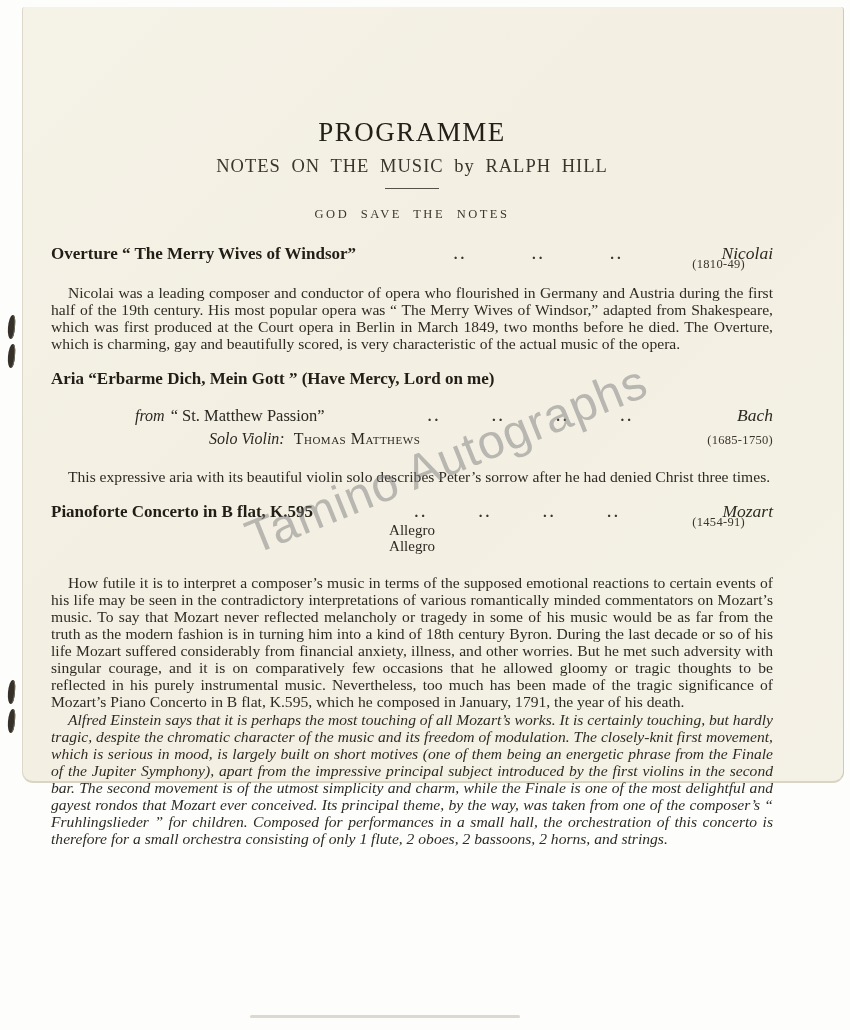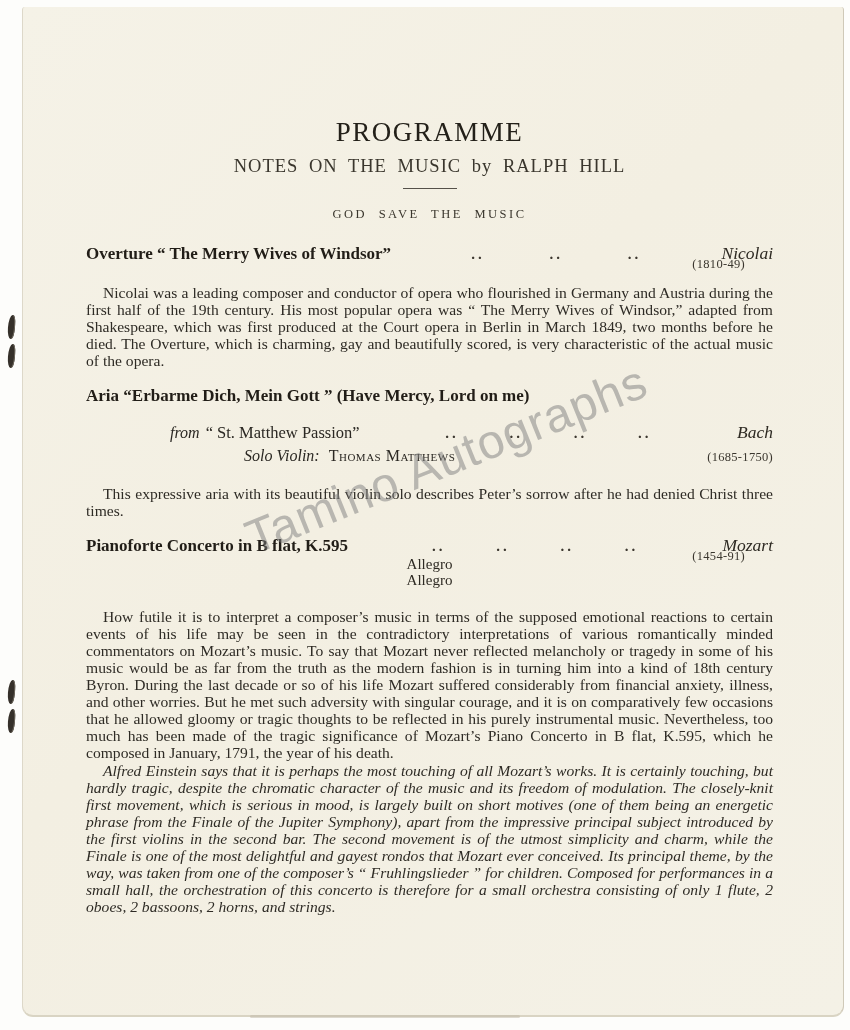--- a/index.html
+++ b/index.html
@@ -3,28 +3,28 @@
 <meta charset="utf-8">
 <style>
   html,body{margin:0;padding:0;}
   body{
     width:850px;height:1030px;position:relative;overflow:hidden;
     background:#fdfdfb;
     font-family:"Liberation Serif", serif;
     color:#2b2823;
   }
   .page{
-    position:absolute;left:22px;top:7px;width:822px;height:1010px;
+    position:absolute;left:22px;top:7px;width:822px;height:776px;
     background:linear-gradient(135deg,#f5f2e7 0%,#f3efe2 45%,#f4f1e6 100%);
     border-left:1px solid #ddd8c9;
     border-right:1px solid #cfc9b8;
     border-bottom:2px solid #d9d4c3;
     border-radius:3px 3px 11px 11px;
     box-sizing:border-box;
-    padding:110px 70px 0 63px;
+    padding:110px 70px 0 28px;
   }
   .edge-top{
     position:absolute;left:28px;top:9px;width:806px;height:4px;
     background:#18140f;border-radius:3px 3px 1px 1px;
   }
   .edge-right{
     position:absolute;right:14px;top:11px;width:4px;height:640px;
     background:linear-gradient(#3e3930 0%,#8e8877 45%,rgba(150,143,126,0) 100%);
     border-radius:2px;
   }
@@ -103,21 +103,21 @@
   <span></span>
   <span></span>
 </div>
 
 <div class="page">
 
   <div class="prog-header">
     <div class="header-title">PROGRAMME</div>
     <div class="header-sub">NOTES ON THE MUSIC by RALPH HILL</div>
     <hr class="header-rule">
-    <div class="anthem">GOD SAVE THE MUSIC</div>
+    <div class="anthem">GOD SAVE THE NOTES</div>
   </div>
 
   <div class="work work-1">
     <div class="work-line">
       <span class="work-title">Overture “ The Merry Wives of Windsor”</span>
       <span class="leader leader-3">.. .. ..</span>
       <span class="composer">Nicolai</span>
     </div>
     <div class="dates dates-r30">(1810-49)</div>
     <p class="body-para">Nicolai was a leading composer and conductor of opera who flourished in Germany and Austria during the first half of the 19th century.  His most popular opera was “ The Merry Wives of Windsor,” adapted from Shakespeare, which was first produced at the Court opera in Berlin in March 1849, two months before he died.  The Overture, which is charming, gay and beautifully scored, is very characteristic of the actual music of the opera.</p>

